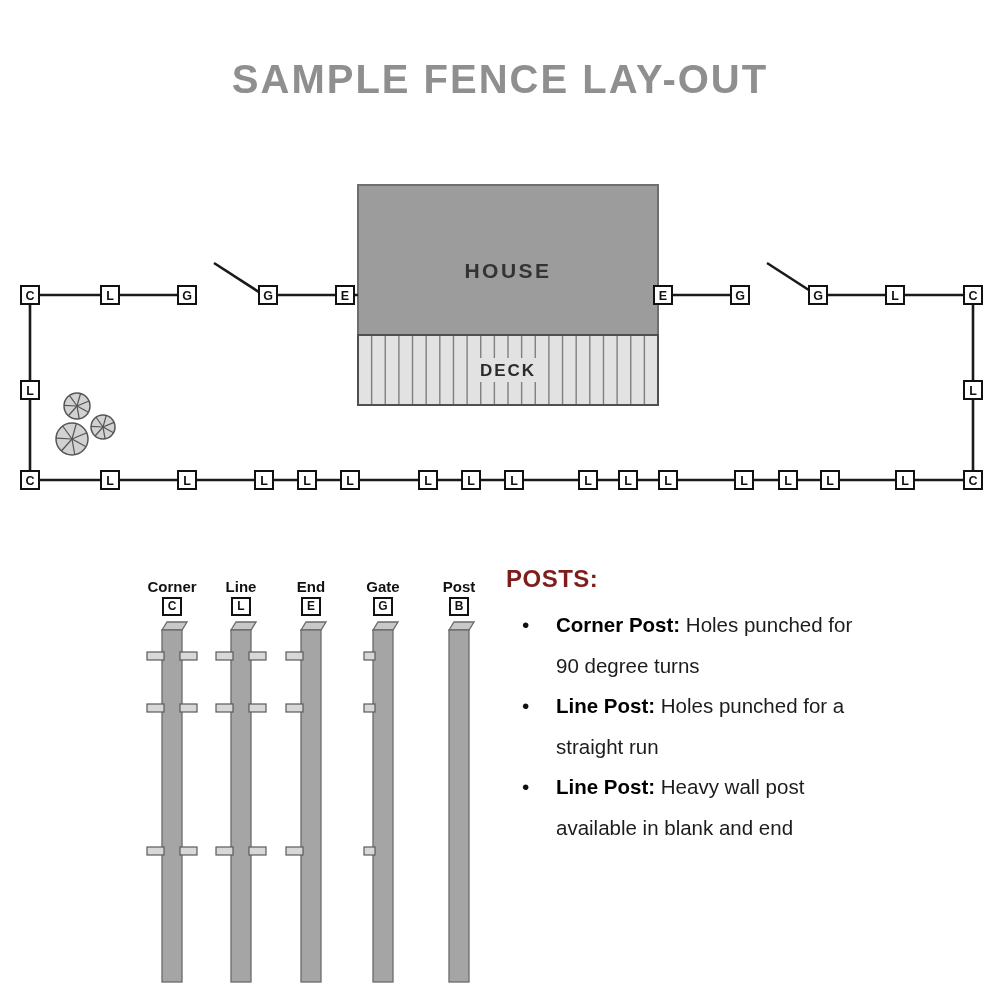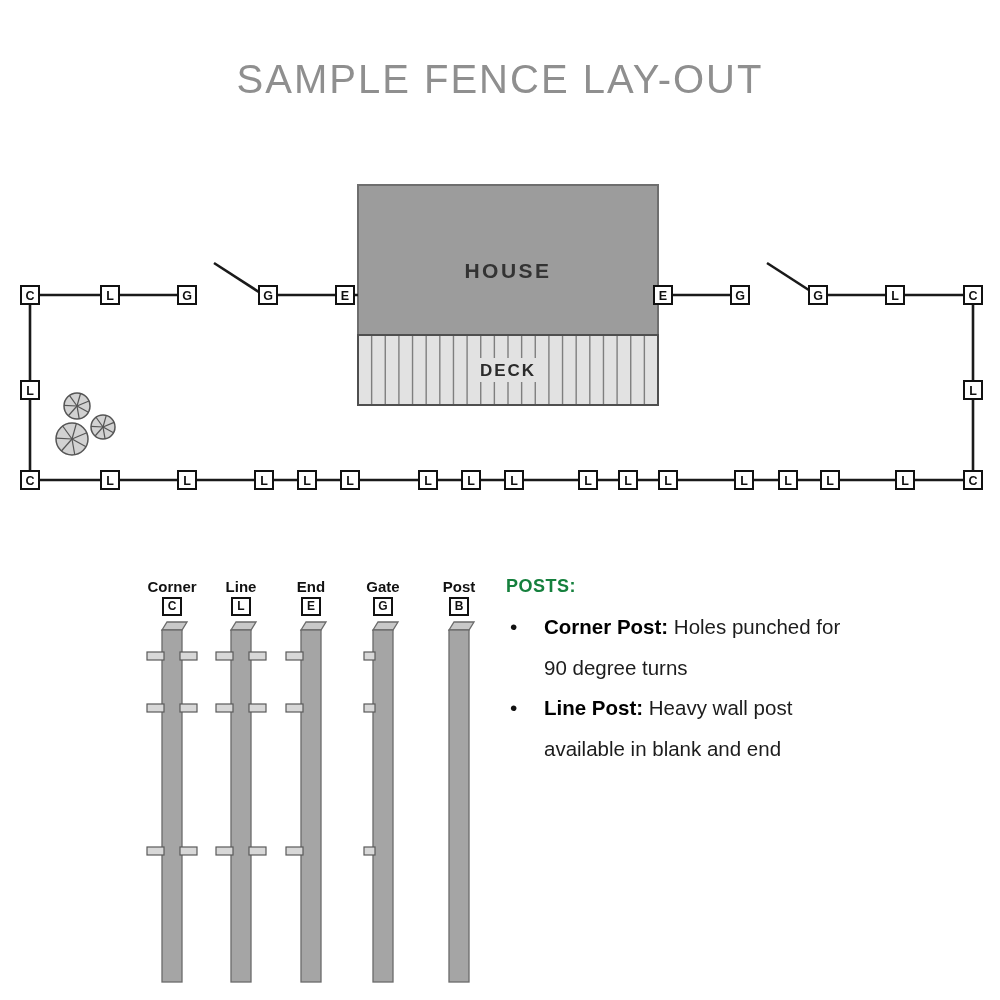--- a/index.html
+++ b/index.html
@@ -1,27 +1,27 @@
 <!DOCTYPE html>
 <html><head>
 <meta charset="utf-8">
 <style>
   html,body{margin:0;padding:0;}
   body{width:1000px;height:1000px;background:#ffffff;font-family:"Liberation Sans",sans-serif;position:relative;overflow:hidden;}
   .page{position:absolute;left:0;top:0;width:1000px;height:1000px;background:#ffffff;}
-  .title{position:absolute;top:30px;left:0;width:1000px;text-align:center;font-size:40px;font-weight:400;letter-spacing:2px;color:#8f8f8f;}
+  .title{position:absolute;top:30px;left:0;width:1000px;text-align:center;font-size:40px;font-weight:700;letter-spacing:2px;color:#8f8f8f;}
   #layout-svg{position:absolute;left:0;top:0;}
   #legend{position:absolute;left:0;top:578px;width:500px;height:420px;padding-left:36px;}
   .legend-col{position:absolute;top:0;width:70px;text-align:center;}
   .legend-name{font-size:15px;font-weight:700;color:#111;height:18px;line-height:18px;}
   .letter-box{display:inline-block;min-width:12px;height:15px;line-height:15px;border:2px solid #111;font-size:12px;font-weight:700;color:#111;background:#fff;padding:0 2px;margin-top:1px;}
   .post-svg{display:block;margin:2px auto 0;}
   .posts-info{position:absolute;left:506px;top:560px;width:470px;}
-  .posts-heading{font-size:18px;font-weight:700;color:#15803d;letter-spacing:0.5px;margin:16px 0 10px 0;}
-  #posts-list{list-style:none;margin:0;padding:0;width:352px;}
+  .posts-heading{font-size:24px;font-weight:700;color:#7f1d1d;letter-spacing:0.5px;margin:5px 0 10px 0;}
+  #posts-list{list-style:none;margin:12px;padding:0;width:352px;}
   #posts-list li{position:relative;padding-left:38px;font-size:20.5px;line-height:40.5px;color:#1c1c1c;}
   #posts-list li::before{content:"\2022";position:absolute;left:4px;top:0;font-size:21px;color:#111;}
   .post-name{font-weight:700;color:#000;}
 </style>
 </head>
 <body>
 
 <div class="page">
   <h1 class="title">SAMPLE FENCE LAY-OUT</h1>
 
@@ -267,16 +267,17 @@
           <polygon points="25,12 45,12 50,4 30,4" fill="#c8c8c8" stroke="#6a6a6a" stroke-width="1.3"></polygon>
           <rect x="25" y="12" width="20" height="352" fill="#a5a5a5" stroke="#6a6a6a" stroke-width="1.3"></rect>
         </svg>
       </div>
     </div>
 
   <div class="posts-info">
     <h2 class="posts-heading">POSTS:</h2>
     <ul id="posts-list">
         <li><span class="post-name">Corner Post:</span><span> Holes punched for 90 degree turns</span></li>
+        <li><span class="post-name">Line Post:</span><span> Holes punched for a straight run</span></li>
         <li><span class="post-name">Line Post:</span><span> Heavy wall post available in blank and end</span></li>
       </ul>
   </div>
 </div>
 
 </body></html>

